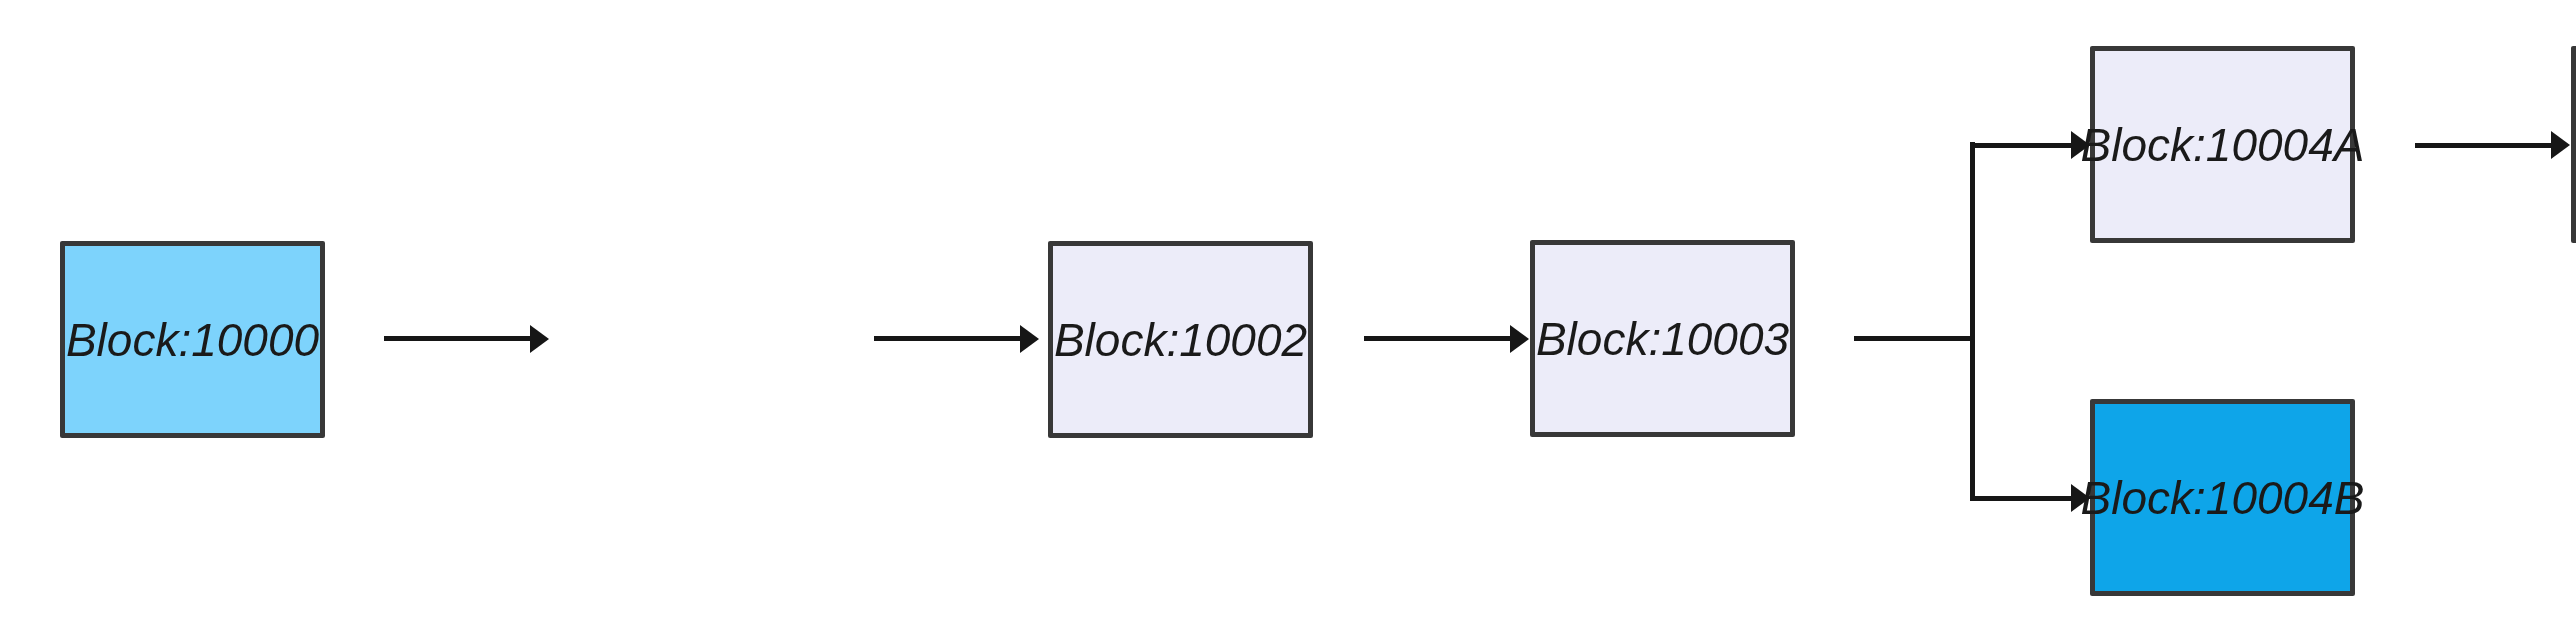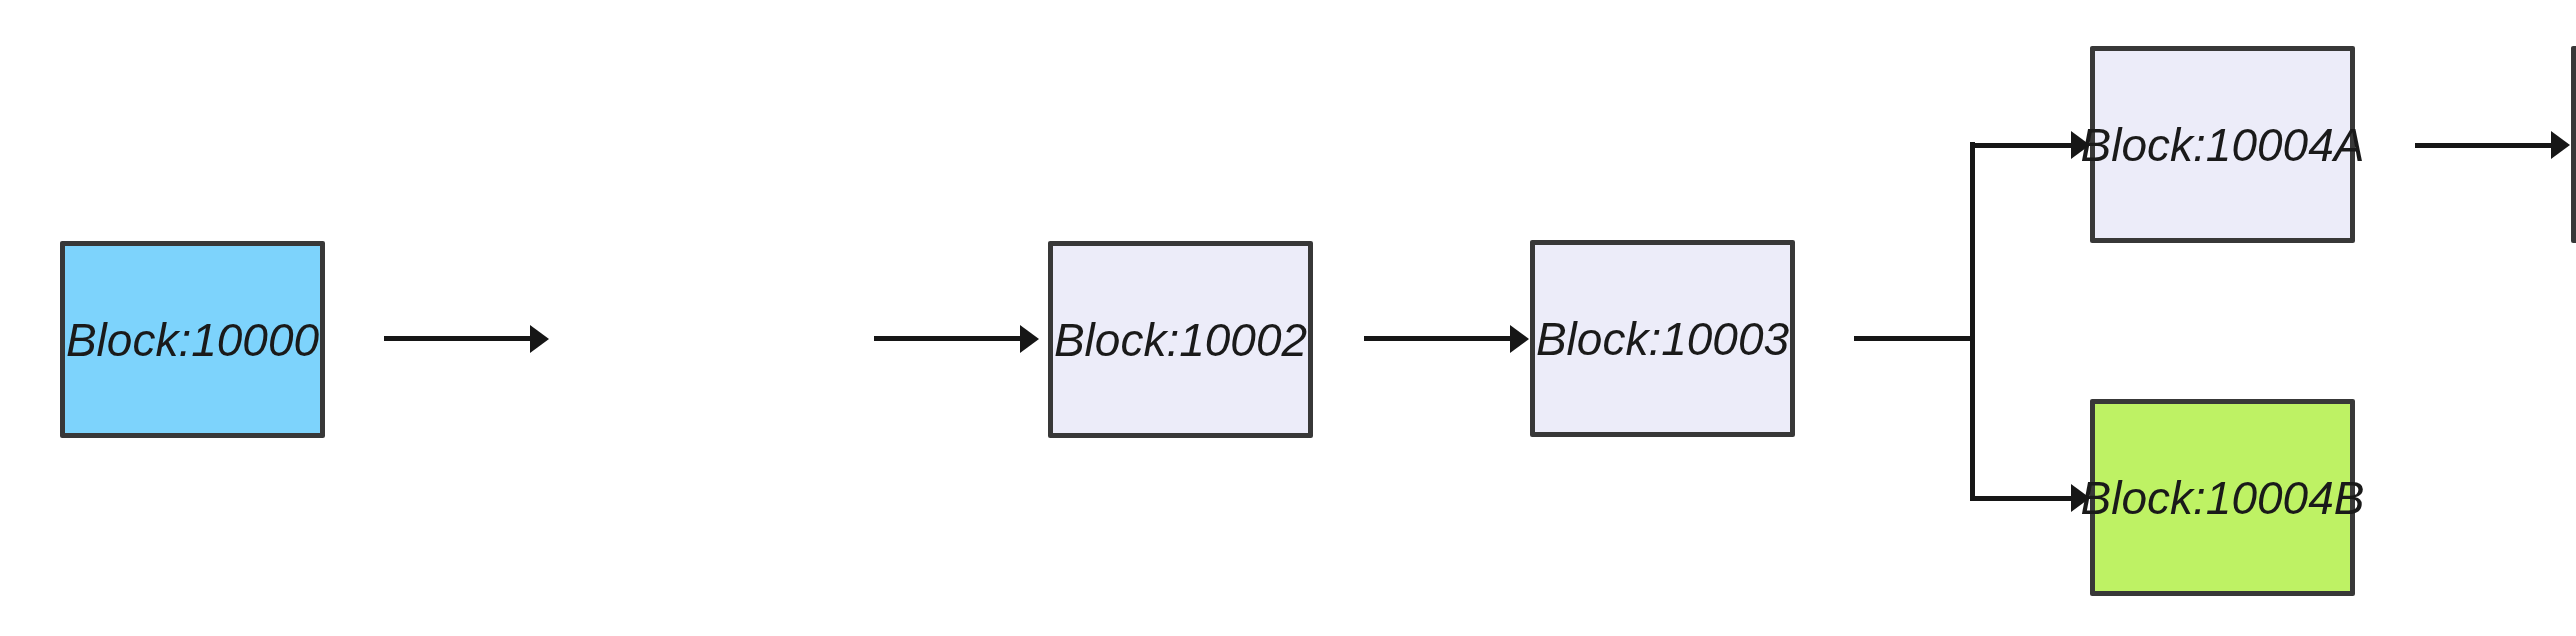--- a/index.html
+++ b/index.html
@@ -90,21 +90,21 @@
     <span class="label">Block:10003</span>
   </div>
 
   <div class="node" id="n-10004A" style="background-color: rgb(236, 236, 249);">
     <span class="label">Block:10004A</span>
   </div>
   <div class="node" id="n-10005A" style="background-color: rgb(236, 236, 249);">
     
   </div>
 
-  <div class="node" id="n-10004B" style="background-color: #bef264;">
+  <div class="node" id="n-10004B" style="background-color: #0ea5e9;">
     <span class="label">Block:10004B</span>
   </div>
 
   <div class="hline" id="e1-line" style="background-color: rgb(22, 22, 22);"></div>
   <div class="arrowhead" id="e1-head" style="border-left-color: rgb(22, 22, 22);"></div>
 
   <div class="hline" id="e2-line" style="background-color: rgb(22, 22, 22);"></div>
   <div class="arrowhead" id="e2-head" style="border-left-color: rgb(22, 22, 22);"></div>
 
   <div class="hline" id="e3-line" style="background-color: rgb(22, 22, 22);"></div>

